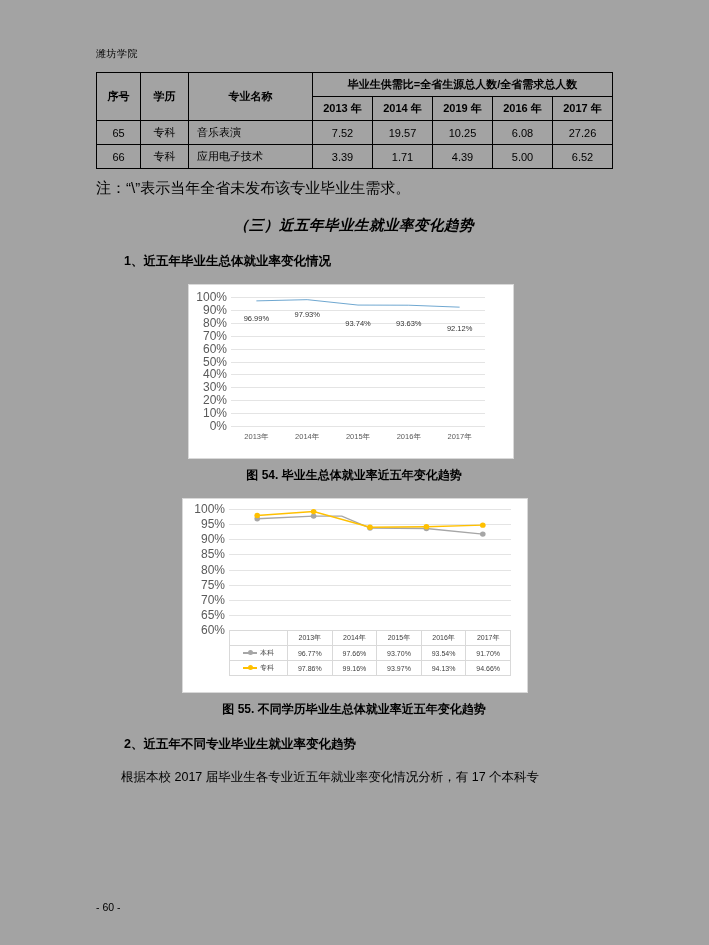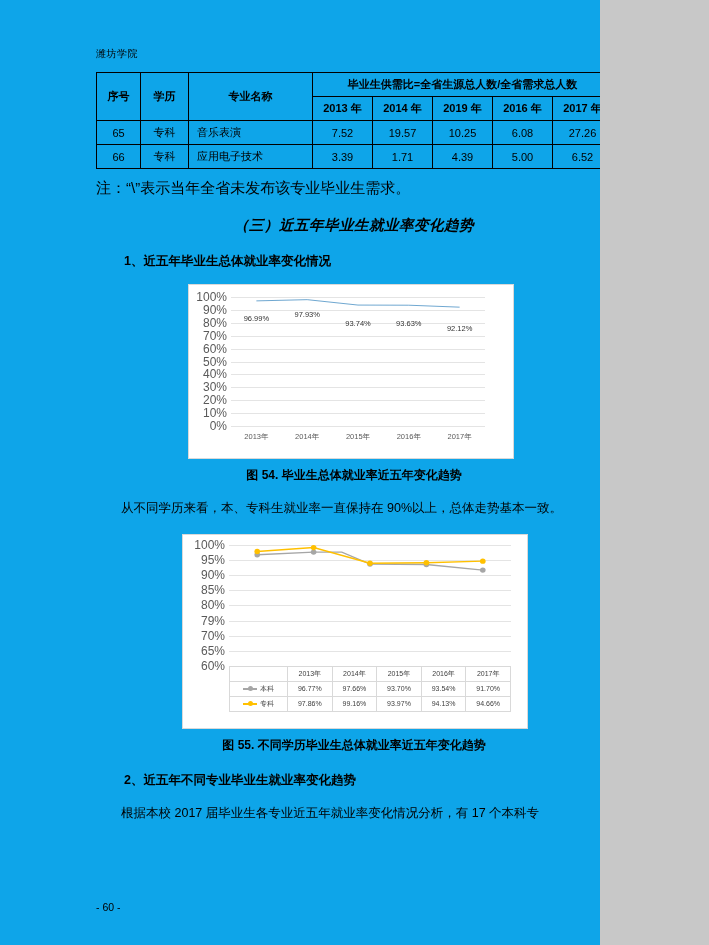--- a/index.html
+++ b/index.html
@@ -4,23 +4,23 @@
 <style>
   html, body {
     margin: 0;
     padding: 0;
     background: #c8c8c8;
   }
   body {
     font-family: "Liberation Sans", sans-serif;
   }
   .page {
-    width: 600px;
+    width: 709px;
     height: 945px;
-    background: #0ea5e9;
+    background: #a3a3a3;
     position: relative;
     overflow: hidden;
     box-sizing: border-box;
   }
   .header-title {
     position: absolute;
     left: 96px;
     top: 47px;
     font-size: 10px;
     color: #000;
@@ -316,40 +316,39 @@
         <div class="xlab" style="left:10%">2013年</div>
         <div class="xlab" style="left:30%">2014年</div>
         <div class="xlab" style="left:50%">2015年</div>
         <div class="xlab" style="left:70%">2016年</div>
         <div class="xlab" style="left:90%">2017年</div>
       </div>
     </div>
 
     <div class="figcaption">图 54. 毕业生总体就业率近五年变化趋势</div>
 
-    <p class="para">从不同学历来看，本、专科生就业率一直保持在 90%以上，总体走势基本一致。</p>
 
     <div class="chart-box chart2">
       <div class="c2-plot">
         <div class="gridline" style="top:0%"></div>
         <div class="gridline" style="top:12.5%"></div>
         <div class="gridline" style="top:25%"></div>
         <div class="gridline" style="top:37.5%"></div>
         <div class="gridline" style="top:50%"></div>
         <div class="gridline" style="top:62.5%"></div>
         <div class="gridline" style="top:75%"></div>
         <div class="gridline" style="top:87.5%"></div>
         <div class="gridline" style="top:100%"></div>
 
         <div class="ytick" style="top:0%">100%</div>
         <div class="ytick" style="top:12.5%">95%</div>
         <div class="ytick" style="top:25%">90%</div>
         <div class="ytick" style="top:37.5%">85%</div>
         <div class="ytick" style="top:50%">80%</div>
-        <div class="ytick" style="top:62.5%">79%</div>
+        <div class="ytick" style="top:62.5%">75%</div>
         <div class="ytick" style="top:75%">70%</div>
         <div class="ytick" style="top:87.5%">65%</div>
         <div class="ytick" style="top:100%">60%</div>
 
         <svg viewBox="0 0 100 100" preserveAspectRatio="none" style="position:absolute;inset:0;width:100%;height:100%">
           <polyline points="10,8.08 30,5.85 40,5.85 50,15.75 70,16.15 90,20.75" fill="none" stroke="#a6a6a6" stroke-width="1.4" vector-effect="non-scaling-stroke"></polyline>
         </svg>
         <svg viewBox="0 0 100 100" preserveAspectRatio="none" style="position:absolute;inset:0;width:100%;height:100%">
           <polyline points="10,5.35 30,2.10 50,15.08 70,14.68 90,13.35" fill="none" stroke="#ffc000" stroke-width="1.4" vector-effect="non-scaling-stroke"></polyline>
         </svg>

